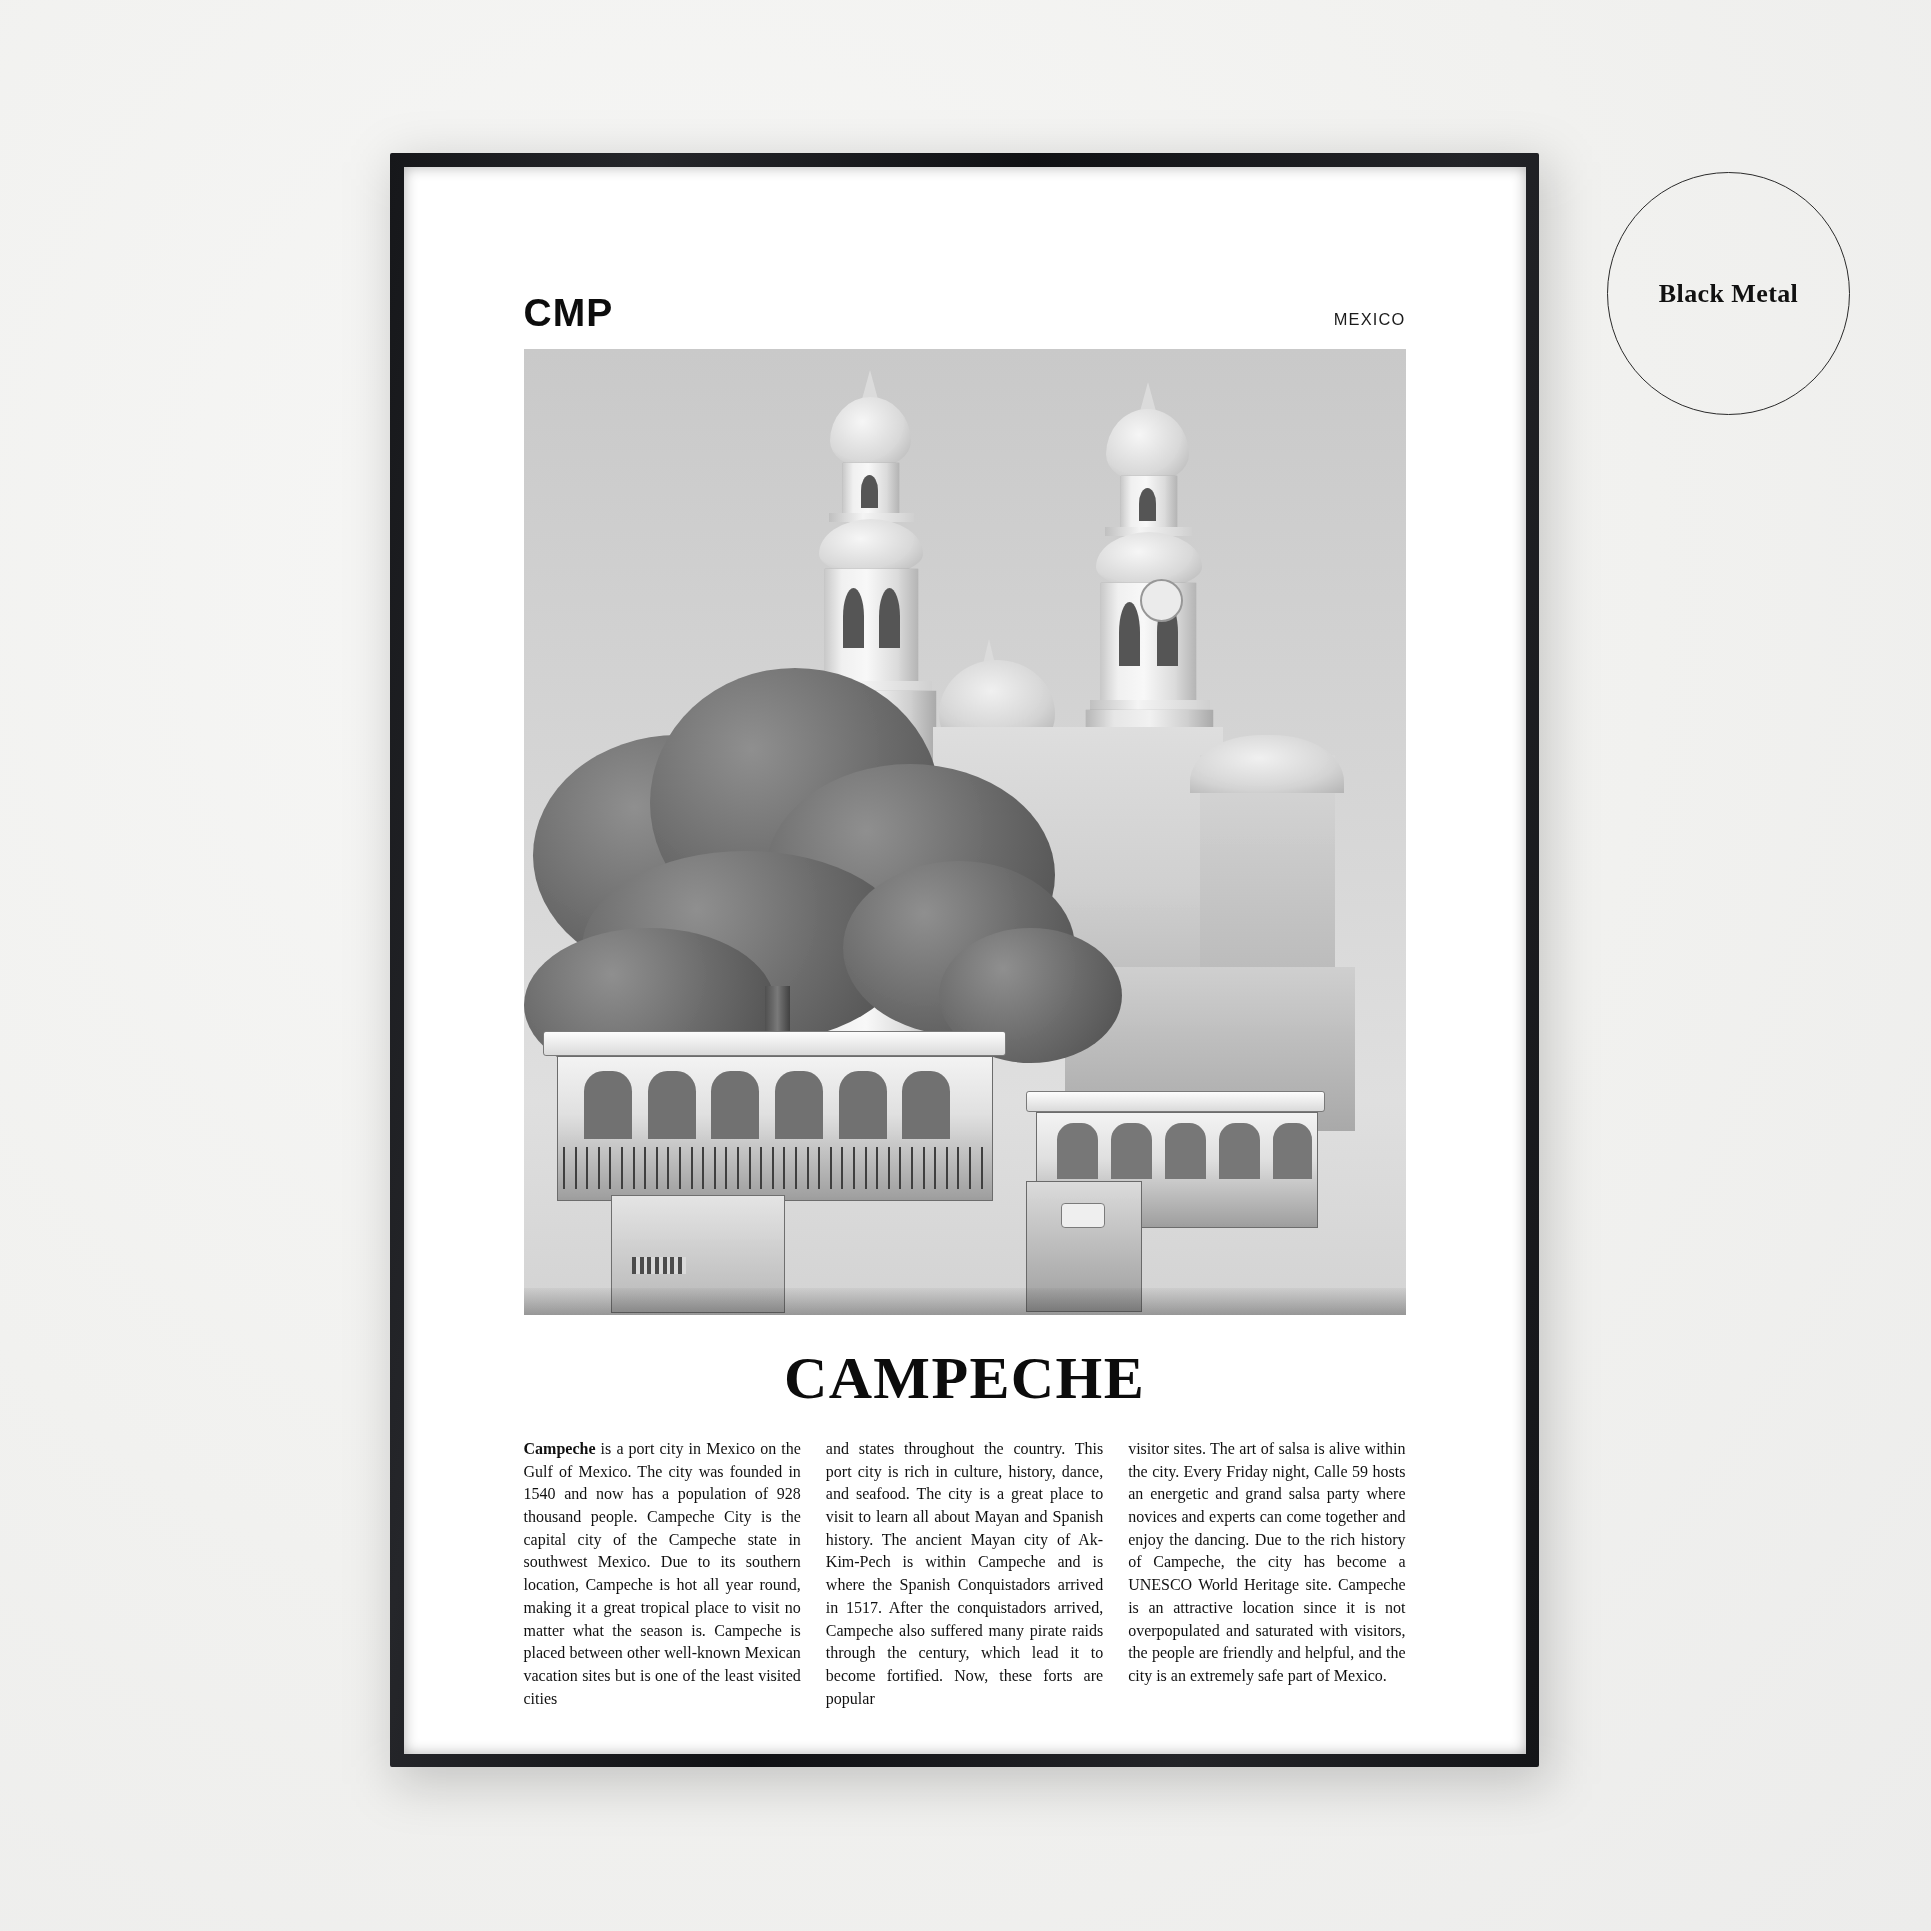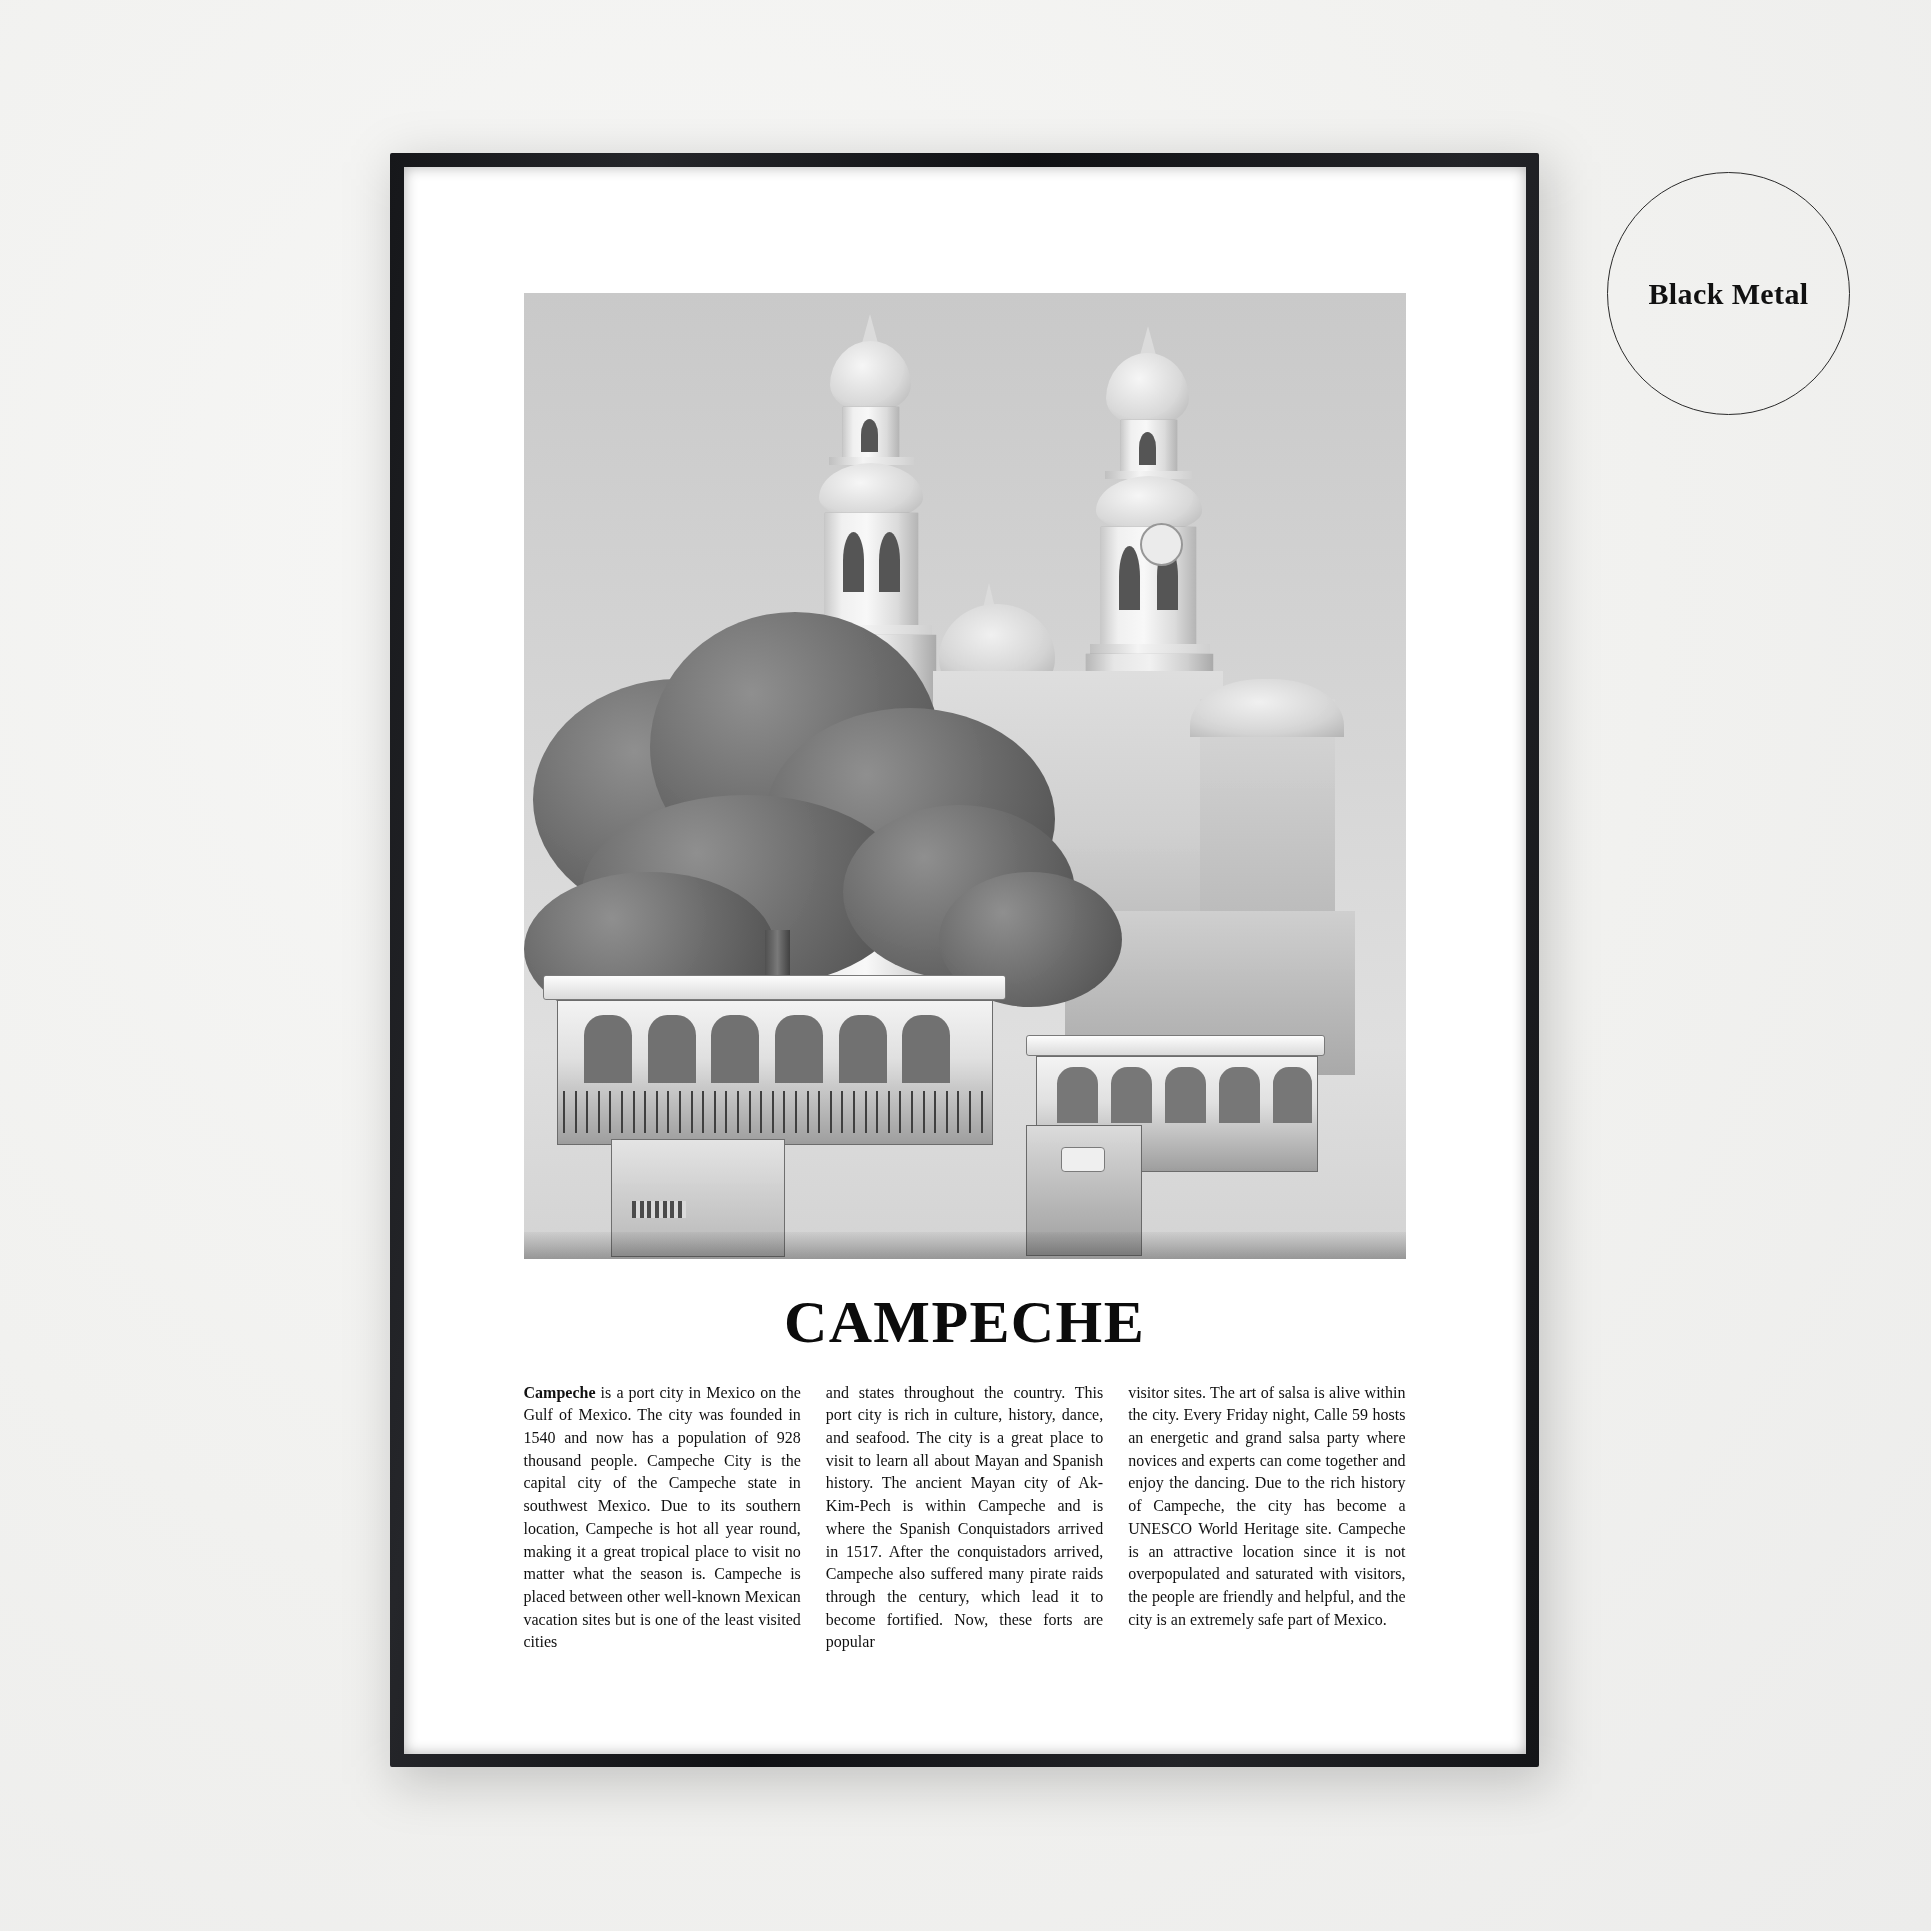--- a/index.html
+++ b/index.html
@@ -205,37 +205,41 @@
     border: 1.4px solid #2a2a2a;
     border-radius: 50%;
     display: flex;
     align-items: center;
     justify-content: center;
     background: transparent;
   }
   #badge span {
     font-family: "Liberation Serif", serif;
     font-weight: bold;
-    font-size: 30px;
+    font-size: 26px;
     color: #111111;
     letter-spacing: 0.4px;
   }
 </style>
 </head>
 <body>
 
 <div id="wall"></div>
 
 <div id="frame-shadow"></div>
 
 <div id="frame">
   <div id="frame-inner">
 
     <div id="poster">
 
+      <div class="poster-head">
+        <div class="poster-code">CMP</div>
+        <div class="poster-country">MEXICO</div>
+      </div>
 
       <div id="photo">
         <div class="sky"></div>
 
         <div class="spire" style="left:337px; top:21px;"></div>
         <div class="cap" style="left:306px; top:48px; width:81px; height:71px;"></div>
         <div class="tower" style="left:319px; top:114px; width:56px; height:52px;"></div>
         <div class="arch" style="left:337px; top:126px; width:17.4px; height:33px;"></div>
         <div class="band" style="left:305px; top:164px; width:85px; height:8.7px;"></div>
         <div class="cap" style="left:295px; top:170px; width:104px; height:56px;"></div>

